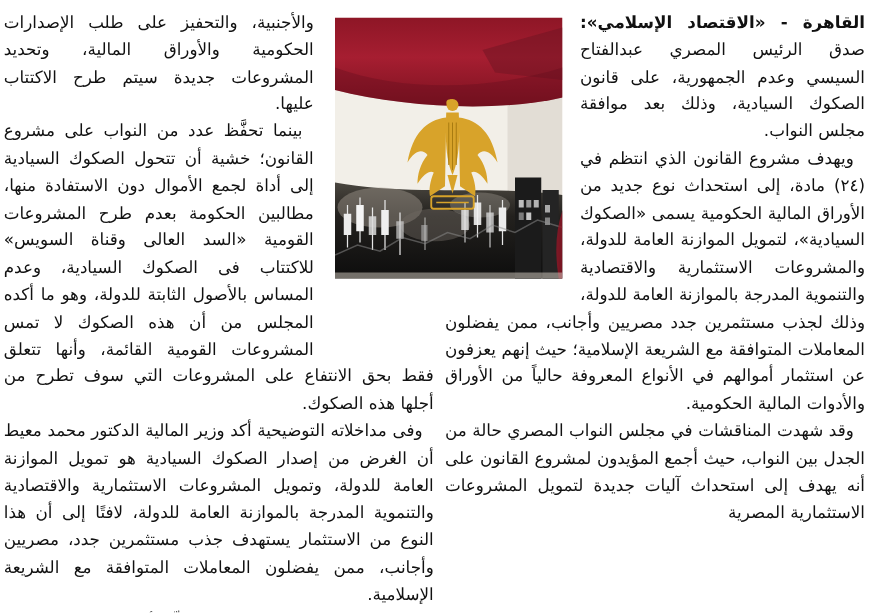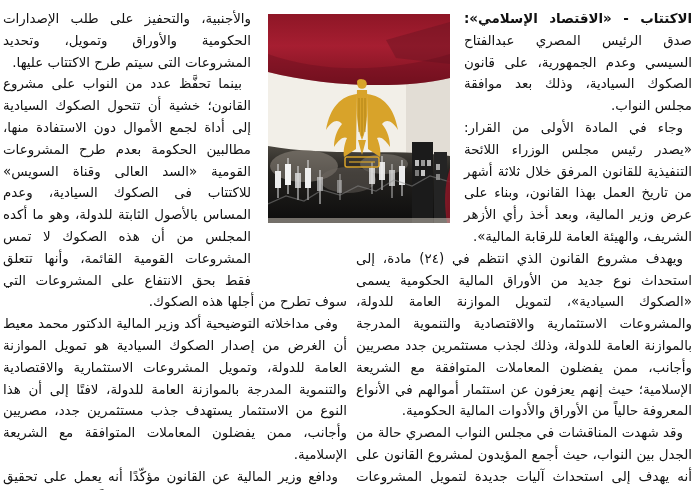--- a/index.html
+++ b/index.html
@@ -33,29 +33,28 @@
   }
   .photo svg{display:block;width:182px;height:209px;}
 </style>
 </head>
 <body>
 
 <div class="page" style="color: rgb(17, 17, 17); background: rgb(255, 255, 255);">
 
   <div class="column col-right">
     <span class="cutout cut-right"></span>
-    <p class="para"><b class="dateline">الاكتتاب - «الاقتصاد الإسلامي»:</b> <span>صدق الرئيس المصري عبدالفتاح السيسي وعدم الجمهورية، على قانون الصكوك السيادية، وذلك بعد موافقة مجلس النواب.</span></p>
-    <p class="para indent">وجاء في المادة الأولى من القرار: «يصدر رئيس مجلس الوزراء اللائحة التنفيذية للقانون المرفق خلال ثلاثة أشهر من تاريخ العمل بهذا القانون، وبناء على عرض وزير المالية، وبعد أخذ رأي الأزهر الشريف، والهيئة العامة للرقابة المالية».</p>
+    <p class="para"><b class="dateline">القاهرة - «الاقتصاد الإسلامي»:</b> <span>صدق الرئيس المصري عبدالفتاح السيسي وعدم الجمهورية، على قانون الصكوك السيادية، وذلك بعد موافقة مجلس النواب.</span></p>
     <p class="para indent">ويهدف مشروع القانون الذي انتظم في (٢٤) مادة، إلى استحداث نوع جديد من الأوراق المالية الحكومية يسمى «الصكوك السيادية»، لتمويل الموازنة العامة للدولة، والمشروعات الاستثمارية والاقتصادية والتنموية المدرجة بالموازنة العامة للدولة، وذلك لجذب مستثمرين جدد مصريين وأجانب، ممن يفضلون المعاملات المتوافقة مع الشريعة الإسلامية؛ حيث إنهم يعزفون عن استثمار أموالهم في الأنواع المعروفة حالياً من الأوراق والأدوات المالية الحكومية.</p>
     <p class="para indent">وقد شهدت المناقشات في مجلس النواب المصري حالة من الجدل بين النواب، حيث أجمع المؤيدون لمشروع القانون على أنه يهدف إلى استحداث آليات جديدة لتمويل المشروعات الاستثمارية المصرية</p>
   </div>
 
   <div class="column col-left">
     <span class="cutout cut-left"></span>
-    <p class="para">والأجنبية، والتحفيز على طلب الإصدارات الحكومية والأوراق وتمويل، وتحديد المشروعات التى سيتم طرح الاكتتاب عليها.</p>
+    <p class="para">والأجنبية، والتحفيز على طلب الإصدارات الحكومية والأوراق المالية، وتحديد المشروعات جديدة سيتم طرح الاكتتاب عليها.</p>
     <p class="para indent">بينما تحفَّظ عدد من النواب على مشروع القانون؛ خشية أن تتحول الصكوك السيادية إلى أداة لجمع الأموال دون الاستفادة منها، مطالبين الحكومة بعدم طرح المشروعات القومية «السد العالى وقناة السويس» للاكتتاب فى الصكوك السيادية، وعدم المساس بالأصول الثابتة للدولة، وهو ما أكده المجلس من أن هذه الصكوك لا تمس المشروعات القومية القائمة، وأنها تتعلق فقط بحق الانتفاع على المشروعات التي سوف تطرح من أجلها هذه الصكوك.</p>
     <p class="para indent">وفى مداخلاته التوضيحية أكد وزير المالية الدكتور محمد معيط أن الغرض من إصدار الصكوك السيادية هو تمويل الموازنة العامة للدولة، وتمويل المشروعات الاستثمارية والاقتصادية والتنموية المدرجة بالموازنة العامة للدولة، لافتًا إلى أن هذا النوع من الاستثمار يستهدف جذب مستثمرين جدد، مصريين وأجانب، ممن يفضلون المعاملات المتوافقة مع الشريعة الإسلامية.</p>
     <p class="para indent">ودافع وزير المالية عن القانون مؤكّدًا أنه يعمل على تحقيق النمو للمشروعات التي تحتاج إلى تمويل، قائلًا: «الحكومة تقوم بتنويع الأدوات والبحث عن مستثمرين وزيادة السيولة».</p>
   </div>
 
   <figure class="photo">
     <svg viewBox="0 0 182 209" xmlns="http://www.w3.org/2000/svg">
       <defs>
         <linearGradient id="gRed" x1="0" y1="0" x2="0" y2="1">
           <stop offset="0" stop-color="#8e1626"></stop>

